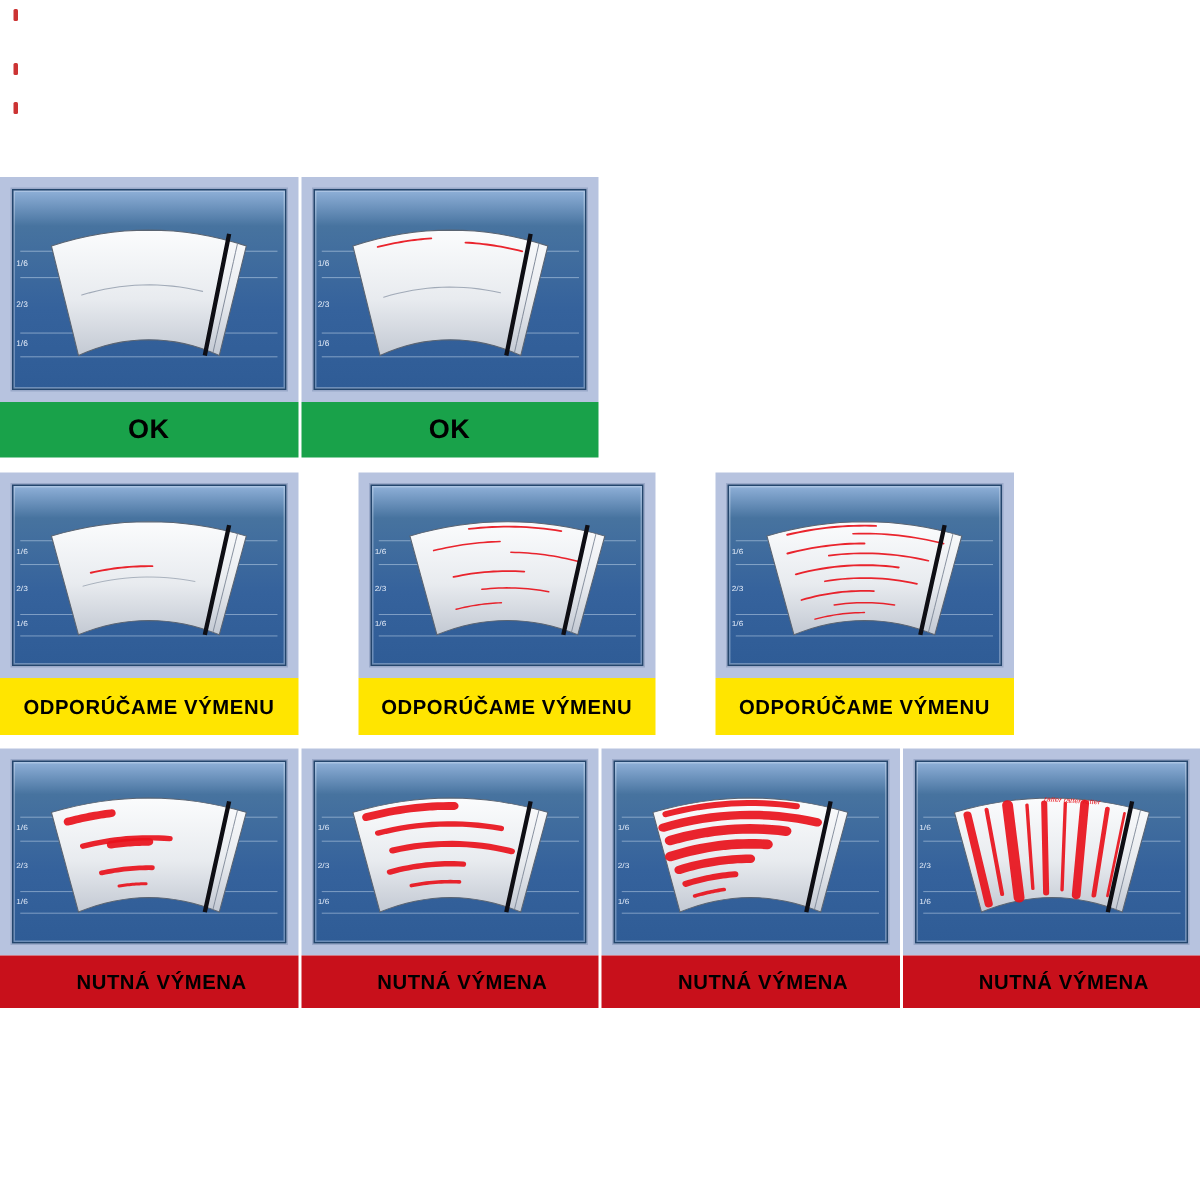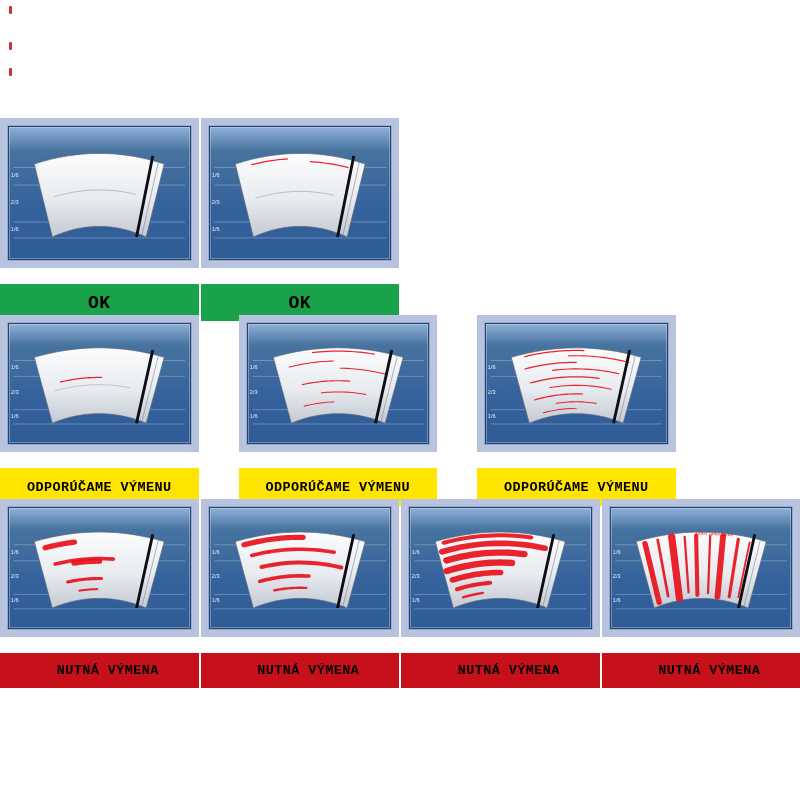--- a/index.html
+++ b/index.html
@@ -13,22 +13,22 @@
   .cell { width:198.5px; display:flex; flex-direction:column; }
   .panel { background:#b7c3df; padding:8px; }
   .row-ok .panel        { height:150px; }
   .row-recommend .panel { height:137px; }
   .row-replace .panel   { height:138px; }
   .screen { width:100%; height:100%; position:relative;
     background:linear-gradient(180deg,#8fb0d8 0%,#47739f 18%,#35629c 60%,#2f5c96 100%);
     border:1px solid #24466d;
     box-shadow: inset 0 0 0 1px rgba(225,235,250,.35), 0 0 0 1px #9aa9c9; }
   .screen svg { position:absolute; inset:0; width:100%; height:100%; display:block; }
-  .bar { margin-top:16px; display:flex; align-items:center; justify-content:center;
-    font-weight:bold; color:#000; letter-spacing:.4px;font-family:Liberation Mono, monospace; }
+  .bar { margin-top:0; display:flex; align-items:center; justify-content:center;
+    font-weight:bold; color:#000; letter-spacing:.4px; }
   .row-ok .bar        { height:37px; font-size:18px; }
   .row-recommend .bar { height:38px; font-size:13.5px; }
   .row-replace .bar   { height:35px; font-size:13.5px;padding-left:17px; }
   .mark { position:absolute; width:3px; height:8px; border-radius:1px; }
 </style>
 </head>
 <body>
 
 <div id="figure">
     <div class="mark" style="left: 9px; top: 6px; background: rgb(204, 51, 51);"></div>

